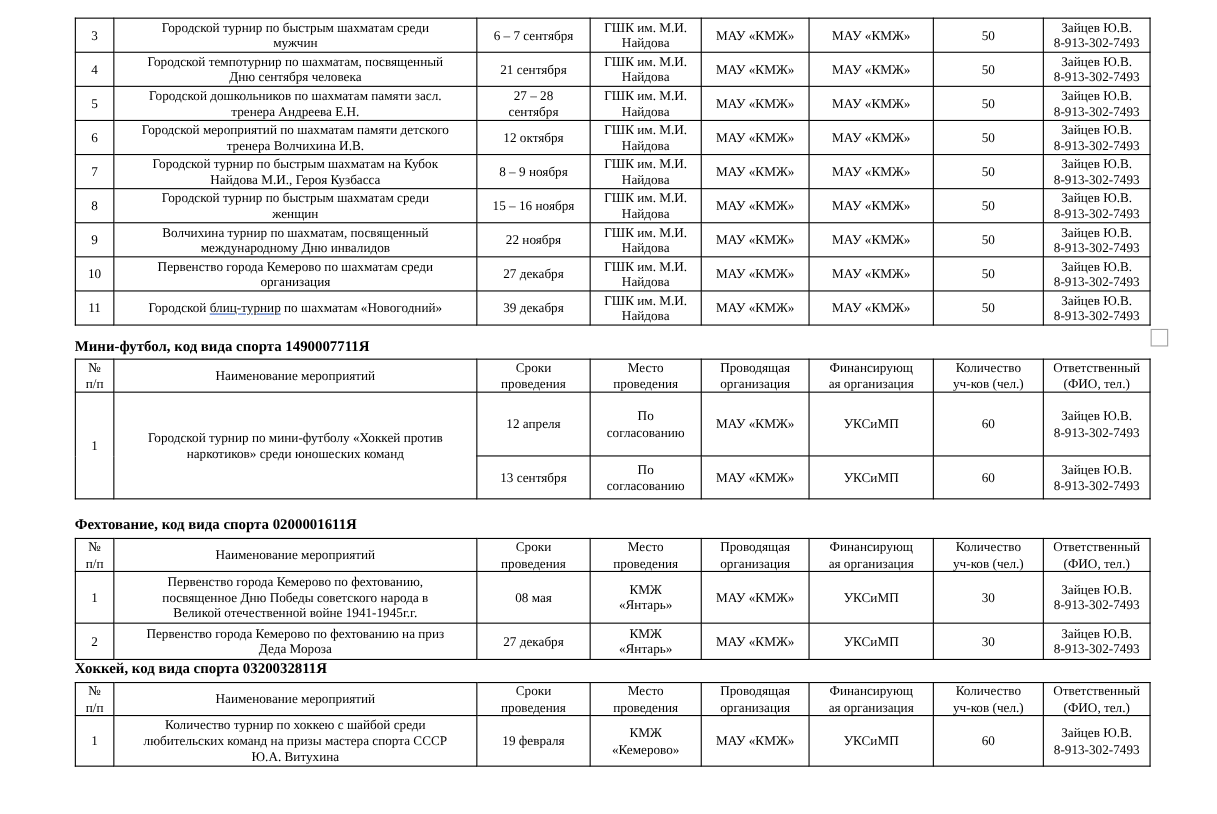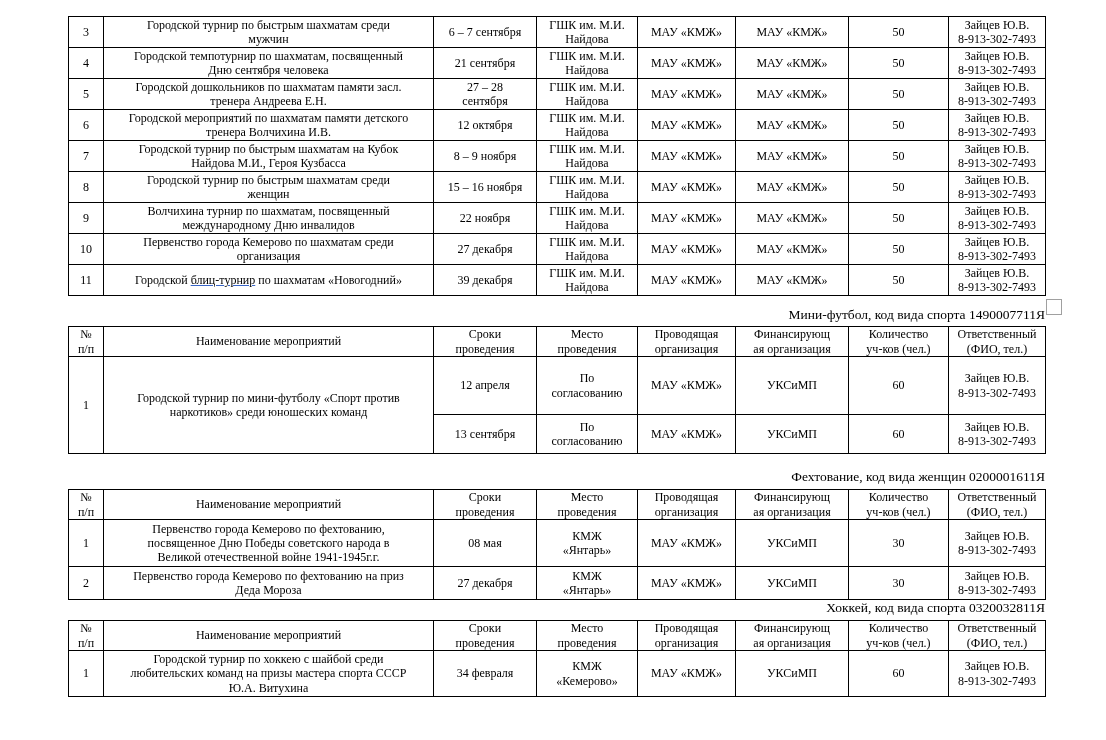--- a/index.html
+++ b/index.html
@@ -2,21 +2,21 @@
 <html style="--link: #3a66c8; --checkbox: #a0a0a0;"><head>
 <meta charset="utf-8">
 <style>
   html,body{margin:0;padding:0;background:#fff;}
   body{width:1106px;height:740px;position:relative;overflow:hidden;
        font-family:"Liberation Serif",serif;color:#000;}
   .tbl{border-collapse:collapse;table-layout:fixed;width:977px;margin-left:68px;}
   .tbl td{border:1px solid #000;text-align:center;vertical-align:middle;
           padding:0 3px;font-size:12px;line-height:1.18;overflow:hidden;}
   .line{display:block;}
-  .title{width:977px;margin-left:68px;text-align:right;font-weight:normal;
+  .title{width:977px;margin-left:68px;text-align:left;font-weight:bold;
          font-size:13.5px;}
   .doc-link{text-decoration:underline;text-decoration-color:var(--link,#3a66c8);
             text-decoration-thickness:1px;}
   .chess{margin-top:16px;}
   .chess tr{height:31px;}
   .t-mini{margin-top:3px;}
   .t-fenc{margin-top:4px;}
   .t-hock{margin-top:4px;}
   .mt-title1{margin-top:11px;}
   .mt-title2{margin-top:15px;}
@@ -266,21 +266,21 @@
           <span class="line">уч-ков (чел.)</span>
         </td>
     <td>
           <span class="line">Ответственный</span>
           <span class="line">(ФИО, тел.)</span>
         </td>
   </tr>
   <tr class="h58">
     <td rowspan="2">1</td>
     <td rowspan="2">
-          <span class="line">Городской турнир по мини-футболу «Спорт против</span>
+          <span class="line">Городской турнир по мини-футболу «Хоккей против</span>
           <span class="line">наркотиков» среди юношеских команд</span>
         </td>
     <td>12 апреля</td>
     <td>
           <span class="line">По</span>
           <span class="line">согласованию</span>
         </td>
     <td>МАУ «КМЖ»</td>
     <td>УКСиМП</td>
     <td>60</td>
@@ -299,21 +299,21 @@
     <td>УКСиМП</td>
     <td>60</td>
     <td>
           <span class="line">Зайцев Ю.В.</span>
           <span class="line">8-913-302-7493</span>
         </td>
   </tr>
 </tbody>
   </table>
 
-<div class="title mt-title2">Фехтование, код вида женщин 0200001611Я</div>
+<div class="title mt-title2">Фехтование, код вида спорта 0200001611Я</div>
 <table class="tbl t-fenc">
   <colgroup>
       <col style="width:35px">
       <col style="width:330px">
       <col style="width:103px">
       <col style="width:101px">
       <col style="width:98px">
       <col style="width:113px">
       <col style="width:100px">
       <col style="width:97px">
@@ -432,25 +432,25 @@
           <span class="line">уч-ков (чел.)</span>
         </td>
     <td>
           <span class="line">Ответственный</span>
           <span class="line">(ФИО, тел.)</span>
         </td>
   </tr>
   <tr class="h46">
     <td>1</td>
     <td>
-          <span class="line">Городской турнир по хоккею с шайбой среди</span>
+          <span class="line">Количество турнир по хоккею с шайбой среди</span>
           <span class="line">любительских команд на призы мастера спорта СССР</span>
           <span class="line">Ю.А. Витухина</span>
         </td>
-    <td>34 февраля</td>
+    <td>19 февраля</td>
     <td>
           <span class="line">КМЖ</span>
           <span class="line">«Кемерово»</span>
         </td>
     <td>МАУ «КМЖ»</td>
     <td>УКСиМП</td>
     <td>60</td>
     <td>
           <span class="line">Зайцев Ю.В.</span>
           <span class="line">8-913-302-7493</span>

